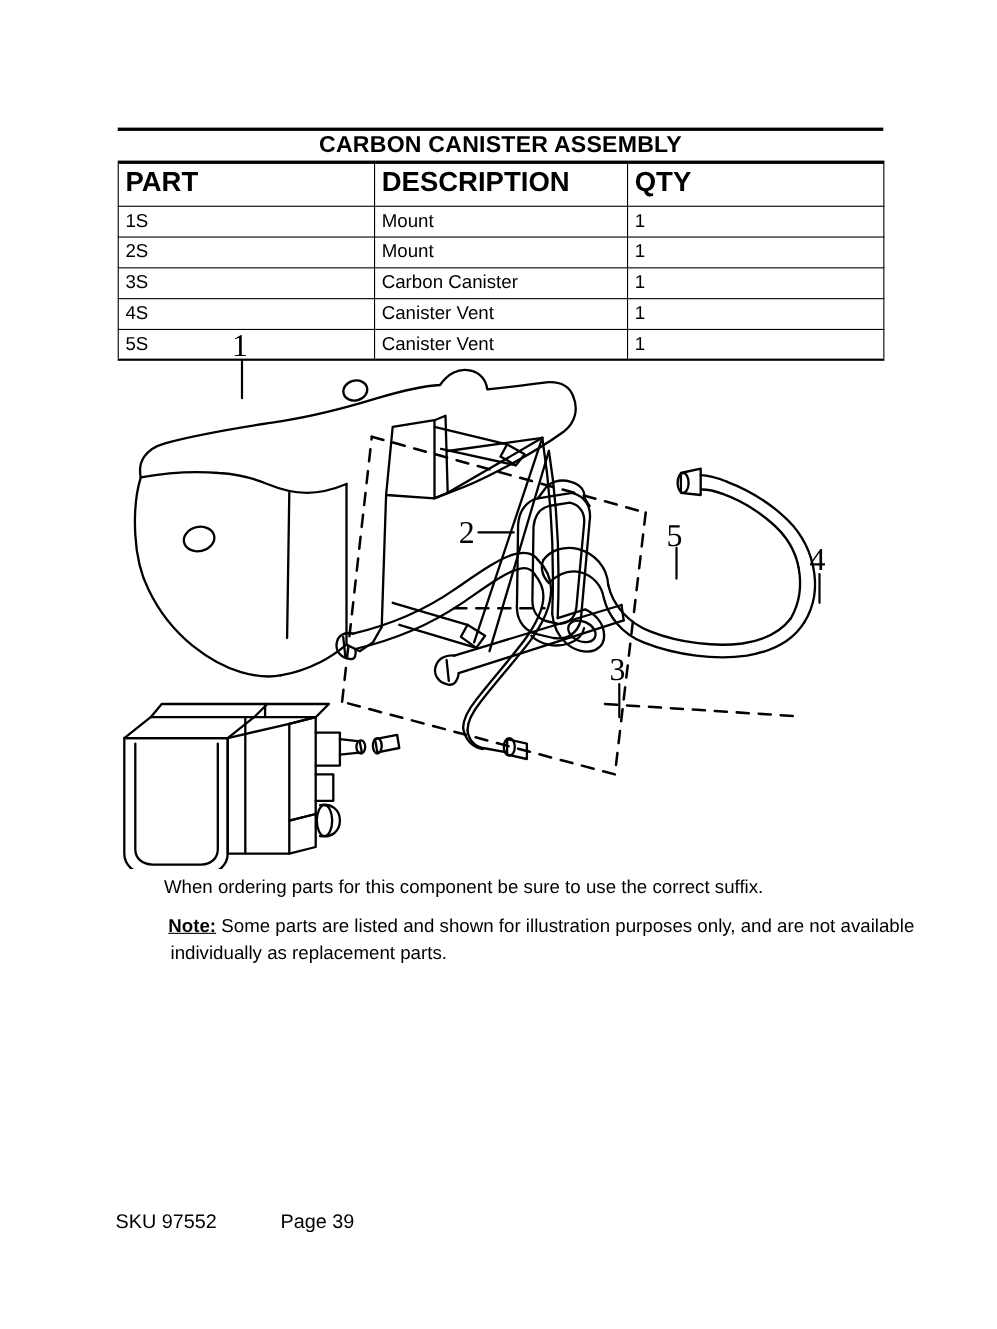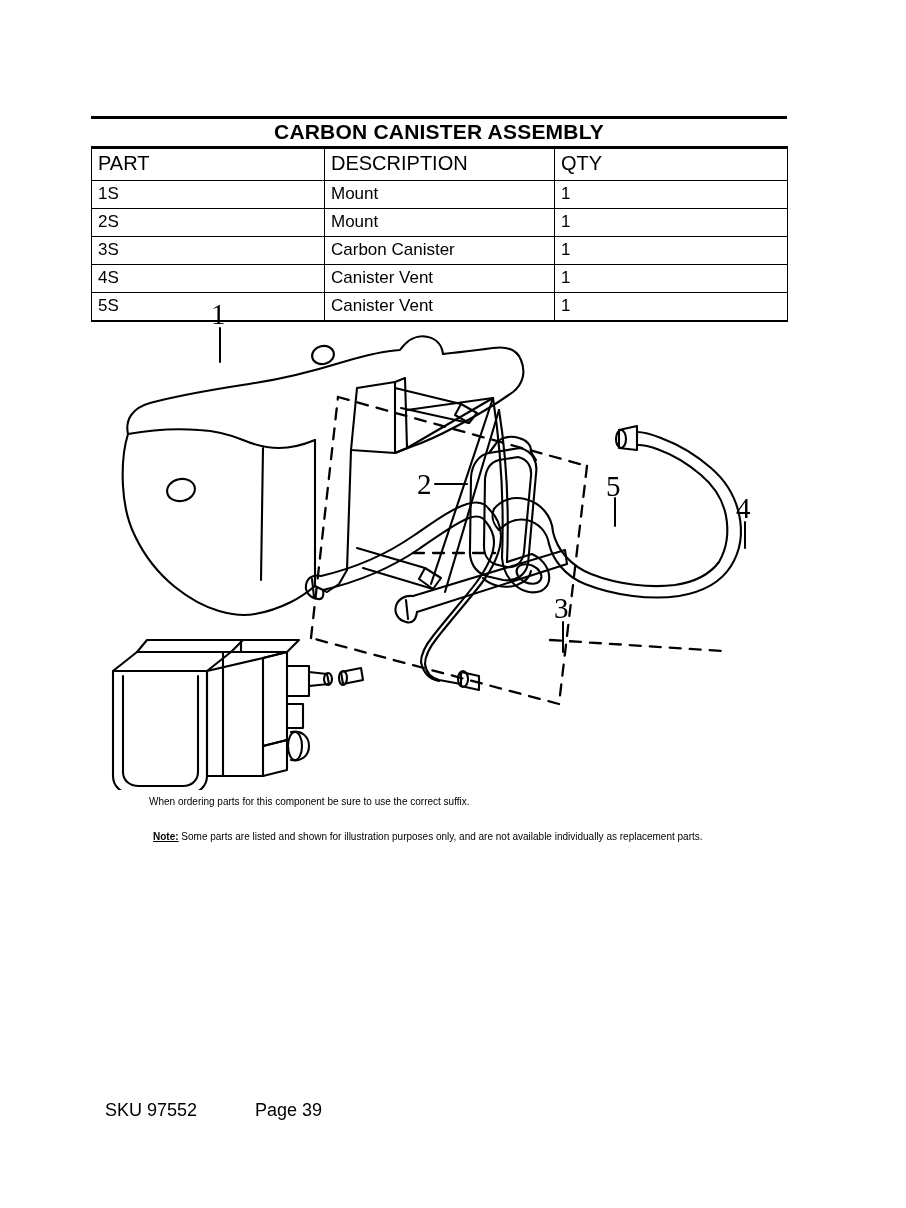--- a/index.html
+++ b/index.html
@@ -12,21 +12,21 @@
     height: 1208px;
     position: relative;
     font-family: "Liberation Sans", sans-serif;
     color: #000000;
     overflow: hidden;
   }
 
   
   .table-wrap {
     position: absolute;
-    left: 91px;
+    left: 107px;
     top: 116px;
     width: 696px;
   }
   .title-rule {
     height: 0;
     border-top: 3px solid #000;
   }
   .table-title {
     text-align: center;
     font-size: 21px;
@@ -42,22 +42,22 @@
   }
   table.parts th, table.parts td {
     border: 1.5px solid #000;
     padding: 2px 6px;
     vertical-align: middle;
     text-align: left;
     font-size: 17px;
     line-height: 1.35;
   }
   table.parts thead th {
-    font-size: 20px;
-    font-weight: normal;
+    font-size: 25px;
+    font-weight: bold;
     padding: 1px 6px 3px 6px;
     border-top-width: 3px;
   }
   table.parts tbody tr:last-child td { border-bottom-width: 2.5px; margin-left: 28px; }
   col.c-part { width: 233px; }
   col.c-desc { width: 230px; }
   col.c-qty  { width: 233px; }
 
   
   .diagram {
@@ -68,21 +68,21 @@
     height: 490px;
   }
   .diagram svg { display: block; width: 100%; height: 100%; }
   .cal-num { font-family: "Liberation Serif", serif; font-size: 29px; fill: #000; }
 
   
   .body-text {
     position: absolute;
     left: 105px;
     width: 700px;
-    font-size: 10px;
+    font-size: 17px;
     line-height: 1.45;
   }
   .para-order { top: 795px; text-indent: 44px; }
   .para-note  { top: 830px; padding-left: 50px; text-indent: -50px; }
   .note-label { font-weight: bold; text-decoration: underline; margin-left: 48px; }
 
   
   .footer {
     position: absolute;
     left: 105px;

